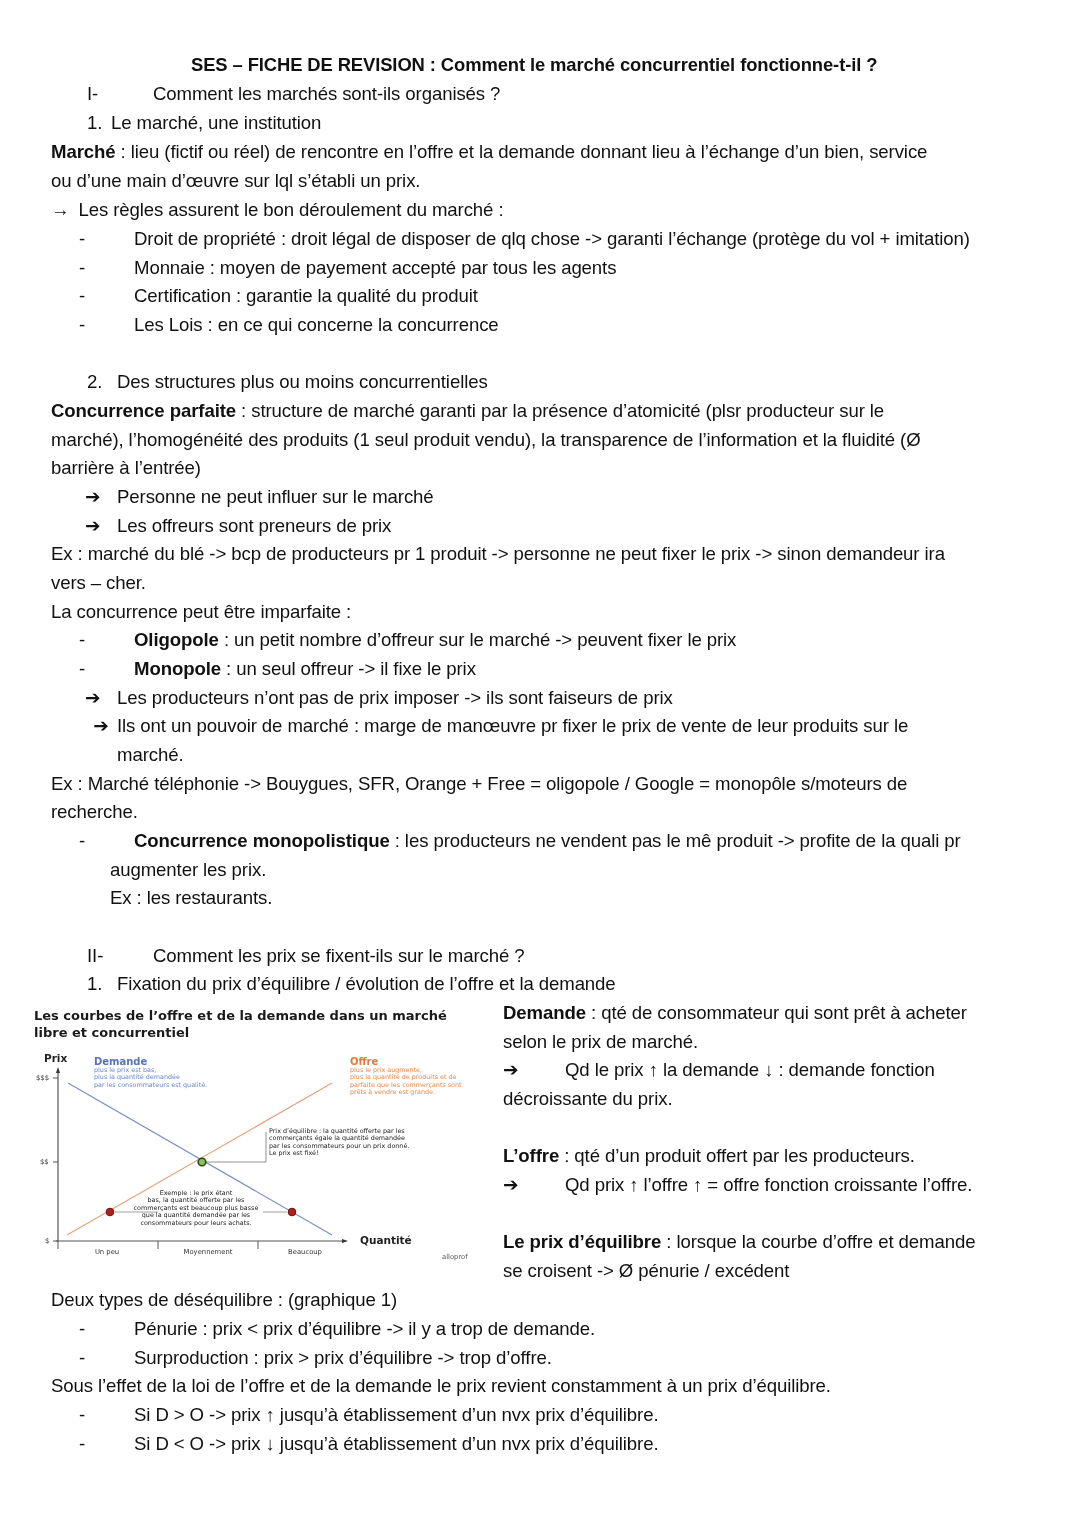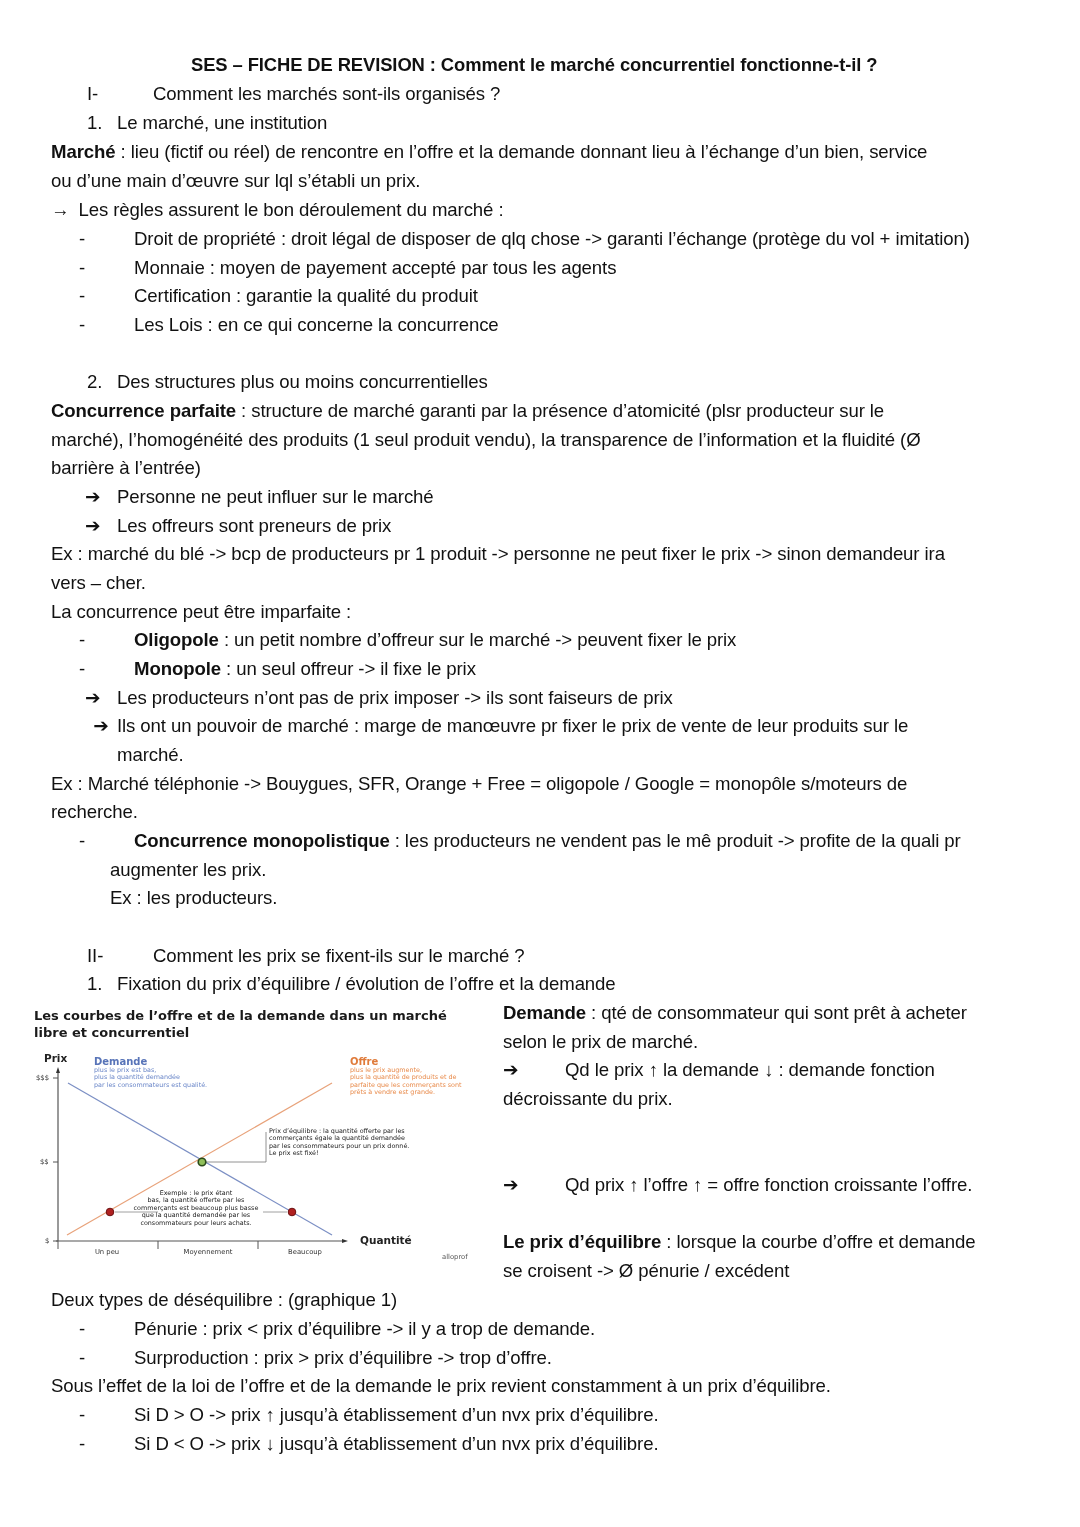--- a/index.html
+++ b/index.html
@@ -36,21 +36,21 @@
   .cat-lbl { position:absolute; font-size:6.8px; color:#333; text-align:center; width:90px; }
 </style>
 </head>
 <body>
 
 <div class="page">
 
   <div class="line title" style="left:191px; top:51px;">SES – FICHE DE REVISION : Comment le marché concurrentiel fonctionne-t-il ?</div>
 
   <div class="line" style="left:87px; top:80px;"><span class="roman">I-</span><span>Comment les marchés sont-ils organisés ?</span></div>
-  <div class="line" style="left:87px; top:109px;"><span class="num">1.</span><span style="margin-left:6px">Le marché, une institution</span></div>
+  <div class="line" style="left:87px; top:109px;"><span class="num">1.</span><span style="">Le marché, une institution</span></div>
   <div class="line" style="left:51px; top:138px;"><b>Marché</b><span> : lieu (fictif ou réel) de rencontre en l’offre et la demande donnant lieu à l’échange d’un bien, service</span></div>
   <div class="line" style="left:51px; top:167px;">ou d’une main d’œuvre sur lql s’établi un prix.</div>
   <div class="line" style="left:51px; top:196px;"><span>→</span><span style="margin-left:9px">Les règles assurent le bon déroulement du marché :</span></div>
   <div class="line" style="left:76px; top:225px;"><span class="dash">-</span><span>Droit de propriété : droit légal de disposer de qlq chose -&gt; garanti l’échange (protège du vol + imitation)</span></div>
   <div class="line" style="left:76px; top:254px;"><span class="dash">-</span><span>Monnaie : moyen de payement accepté par tous les agents</span></div>
   <div class="line" style="left:76px; top:282px;"><span class="dash">-</span><span>Certification : garantie la qualité du produit</span></div>
   <div class="line" style="left:76px; top:311px;"><span class="dash">-</span><span>Les Lois : en ce qui concerne la concurrence</span></div>
 
   <div class="line" style="left:87px; top:368px;"><span class="num">2.</span><span style="margin-left:6px">Des structures plus ou moins concurrentielles</span></div>
   <div class="line" style="left:51px; top:397px;"><b>Concurrence parfaite</b><span> : structure de marché garanti par la présence d’atomicité (plsr producteur sur le</span></div>
@@ -63,29 +63,30 @@
   <div class="line" style="left:51px; top:598px;">La concurrence peut être imparfaite :</div>
   <div class="line" style="left:76px; top:626px;"><span class="dash">-</span><b>Oligopole</b><span> : un petit nombre d’offreur sur le marché -&gt; peuvent fixer le prix</span></div>
   <div class="line" style="left:76px; top:655px;"><span class="dash">-</span><b>Monopole</b><span> : un seul offreur -&gt; il fixe le prix</span></div>
   <div class="line" style="left:85px; top:684px;"><span class="arrow">➔</span><span>Les producteurs n’ont pas de prix imposer -&gt; ils sont faiseurs de prix</span></div>
   <div class="line" style="left:85px; top:712px;text-align:center;"><span class="arrow">➔</span><span>Ils ont un pouvoir de marché : marge de manœuvre pr fixer le prix de vente de leur produits sur le</span></div>
   <div class="line" style="left:117px; top:741px;">marché.</div>
   <div class="line" style="left:51px; top:770px;">Ex : Marché téléphonie -&gt; Bouygues, SFR, Orange + Free = oligopole / Google = monopôle s/moteurs de</div>
   <div class="line" style="left:51px; top:798px;">recherche.</div>
   <div class="line" style="left:76px; top:827px;"><span class="dash">-</span><b>Concurrence monopolistique</b><span> : les producteurs ne vendent pas le mê produit -&gt; profite de la quali pr</span></div>
   <div class="line" style="left:110px; top:856px;">augmenter les prix.</div>
-  <div class="line" style="left:110px; top:884px;">Ex : les producteurs.</div>
+  <div class="line" style="left:110px; top:884px;">Ex : les restaurants.</div>
 
   <div class="line" style="left:87px; top:942px;"><span class="roman">II-</span><span>Comment les prix se fixent-ils sur le marché ?</span></div>
   <div class="line" style="left:87px; top:970px;"><span class="num">1.</span><span style="margin-left:6px">Fixation du prix d’équilibre / évolution de l’offre et la demande</span></div>
 
   <div class="line" style="left:503px; top:999px;"><b>Demande</b><span> : qté de consommateur qui sont prêt à acheter</span></div>
   <div class="line" style="left:503px; top:1028px;">selon le prix de marché.</div>
   <div class="line" style="left:503px; top:1056px;"><span class="arrow-wide">➔</span><span>Qd le prix ↑ la demande ↓ : demande fonction</span></div>
   <div class="line" style="left:503px; top:1085px;">décroissante du prix.</div>
+  <div class="line" style="left:503px; top:1142px;"><b>L’offre</b><span> : qté d’un produit offert par les producteurs.</span></div>
   <div class="line" style="left:503px; top:1171px;"><span class="arrow-wide">➔</span><span>Qd prix ↑ l’offre ↑ = offre fonction croissante l’offre.</span></div>
   <div class="line" style="left:503px; top:1228px;"><b>Le prix d’équilibre</b><span> : lorsque la courbe d’offre et demande</span></div>
   <div class="line" style="left:503px; top:1257px;">se croisent -&gt; Ø pénurie / excédent</div>
 
   <div class="chart">
     <div class="chart-title">Les courbes de l’offre et de la demande dans un marché libre et concurrentiel</div>
     <svg width="460" height="260" viewBox="0 0 460 260">
 
       <line x1="28" y1="65" x2="28" y2="236" stroke="#555" stroke-width="1.2"></line>
       <polygon points="28,62 26,68 30,68" fill="#333"></polygon>

